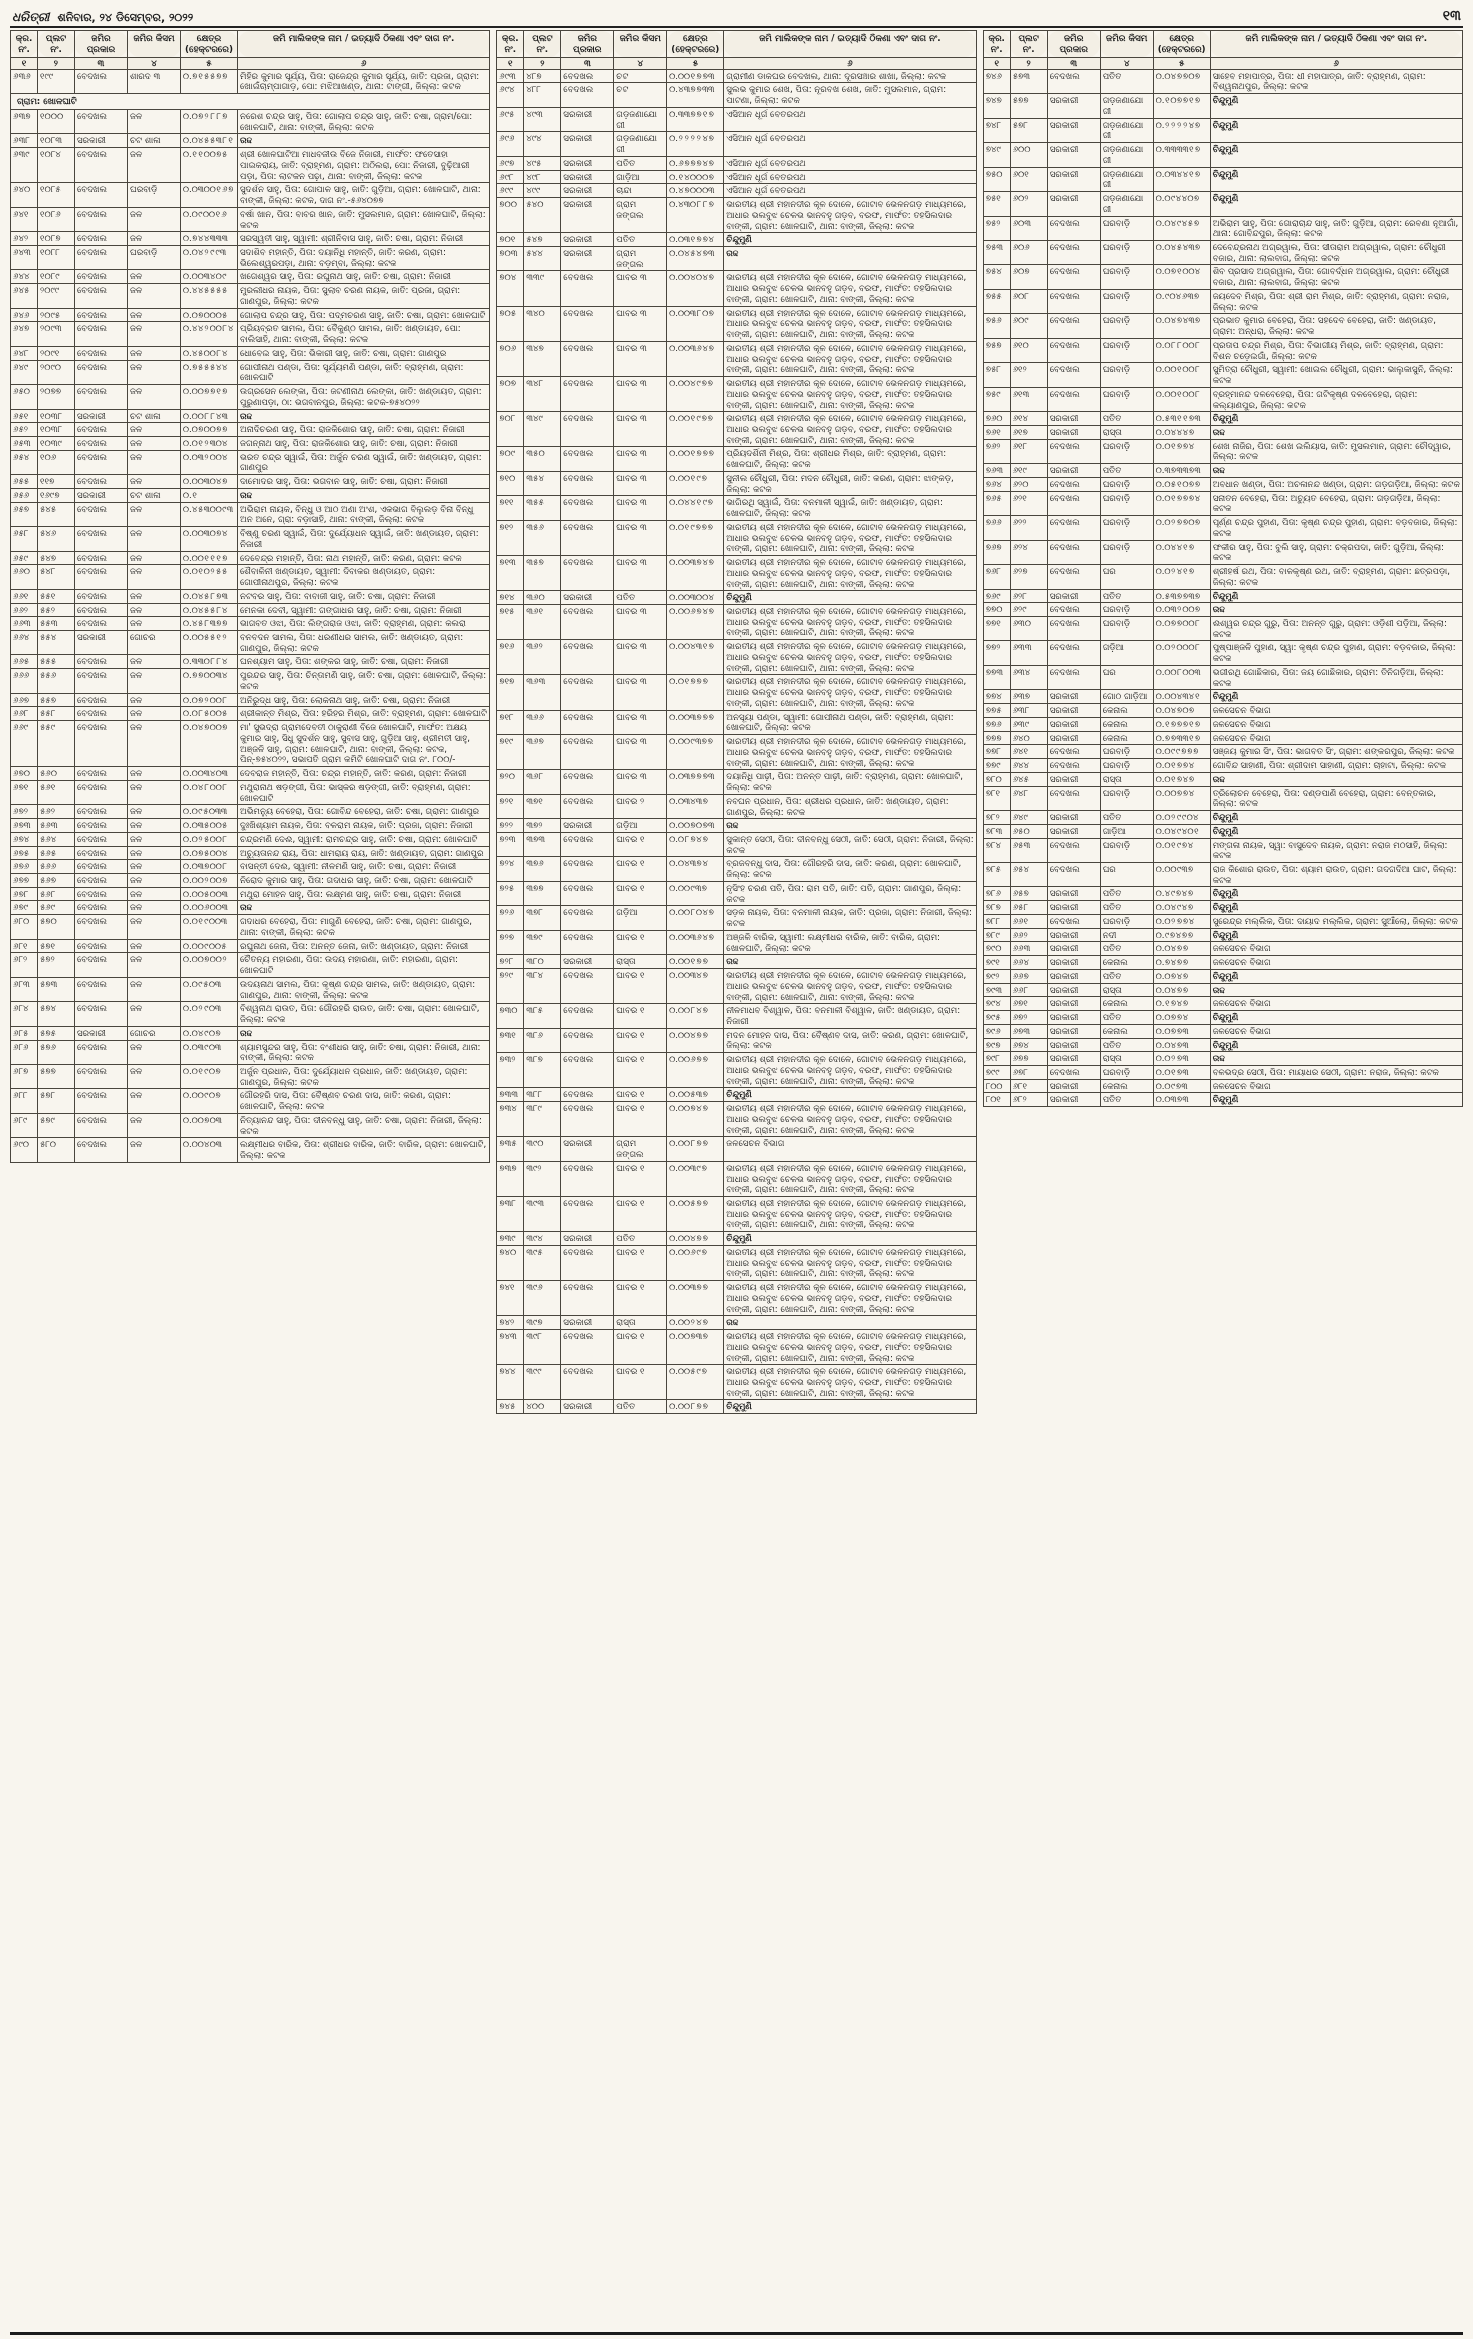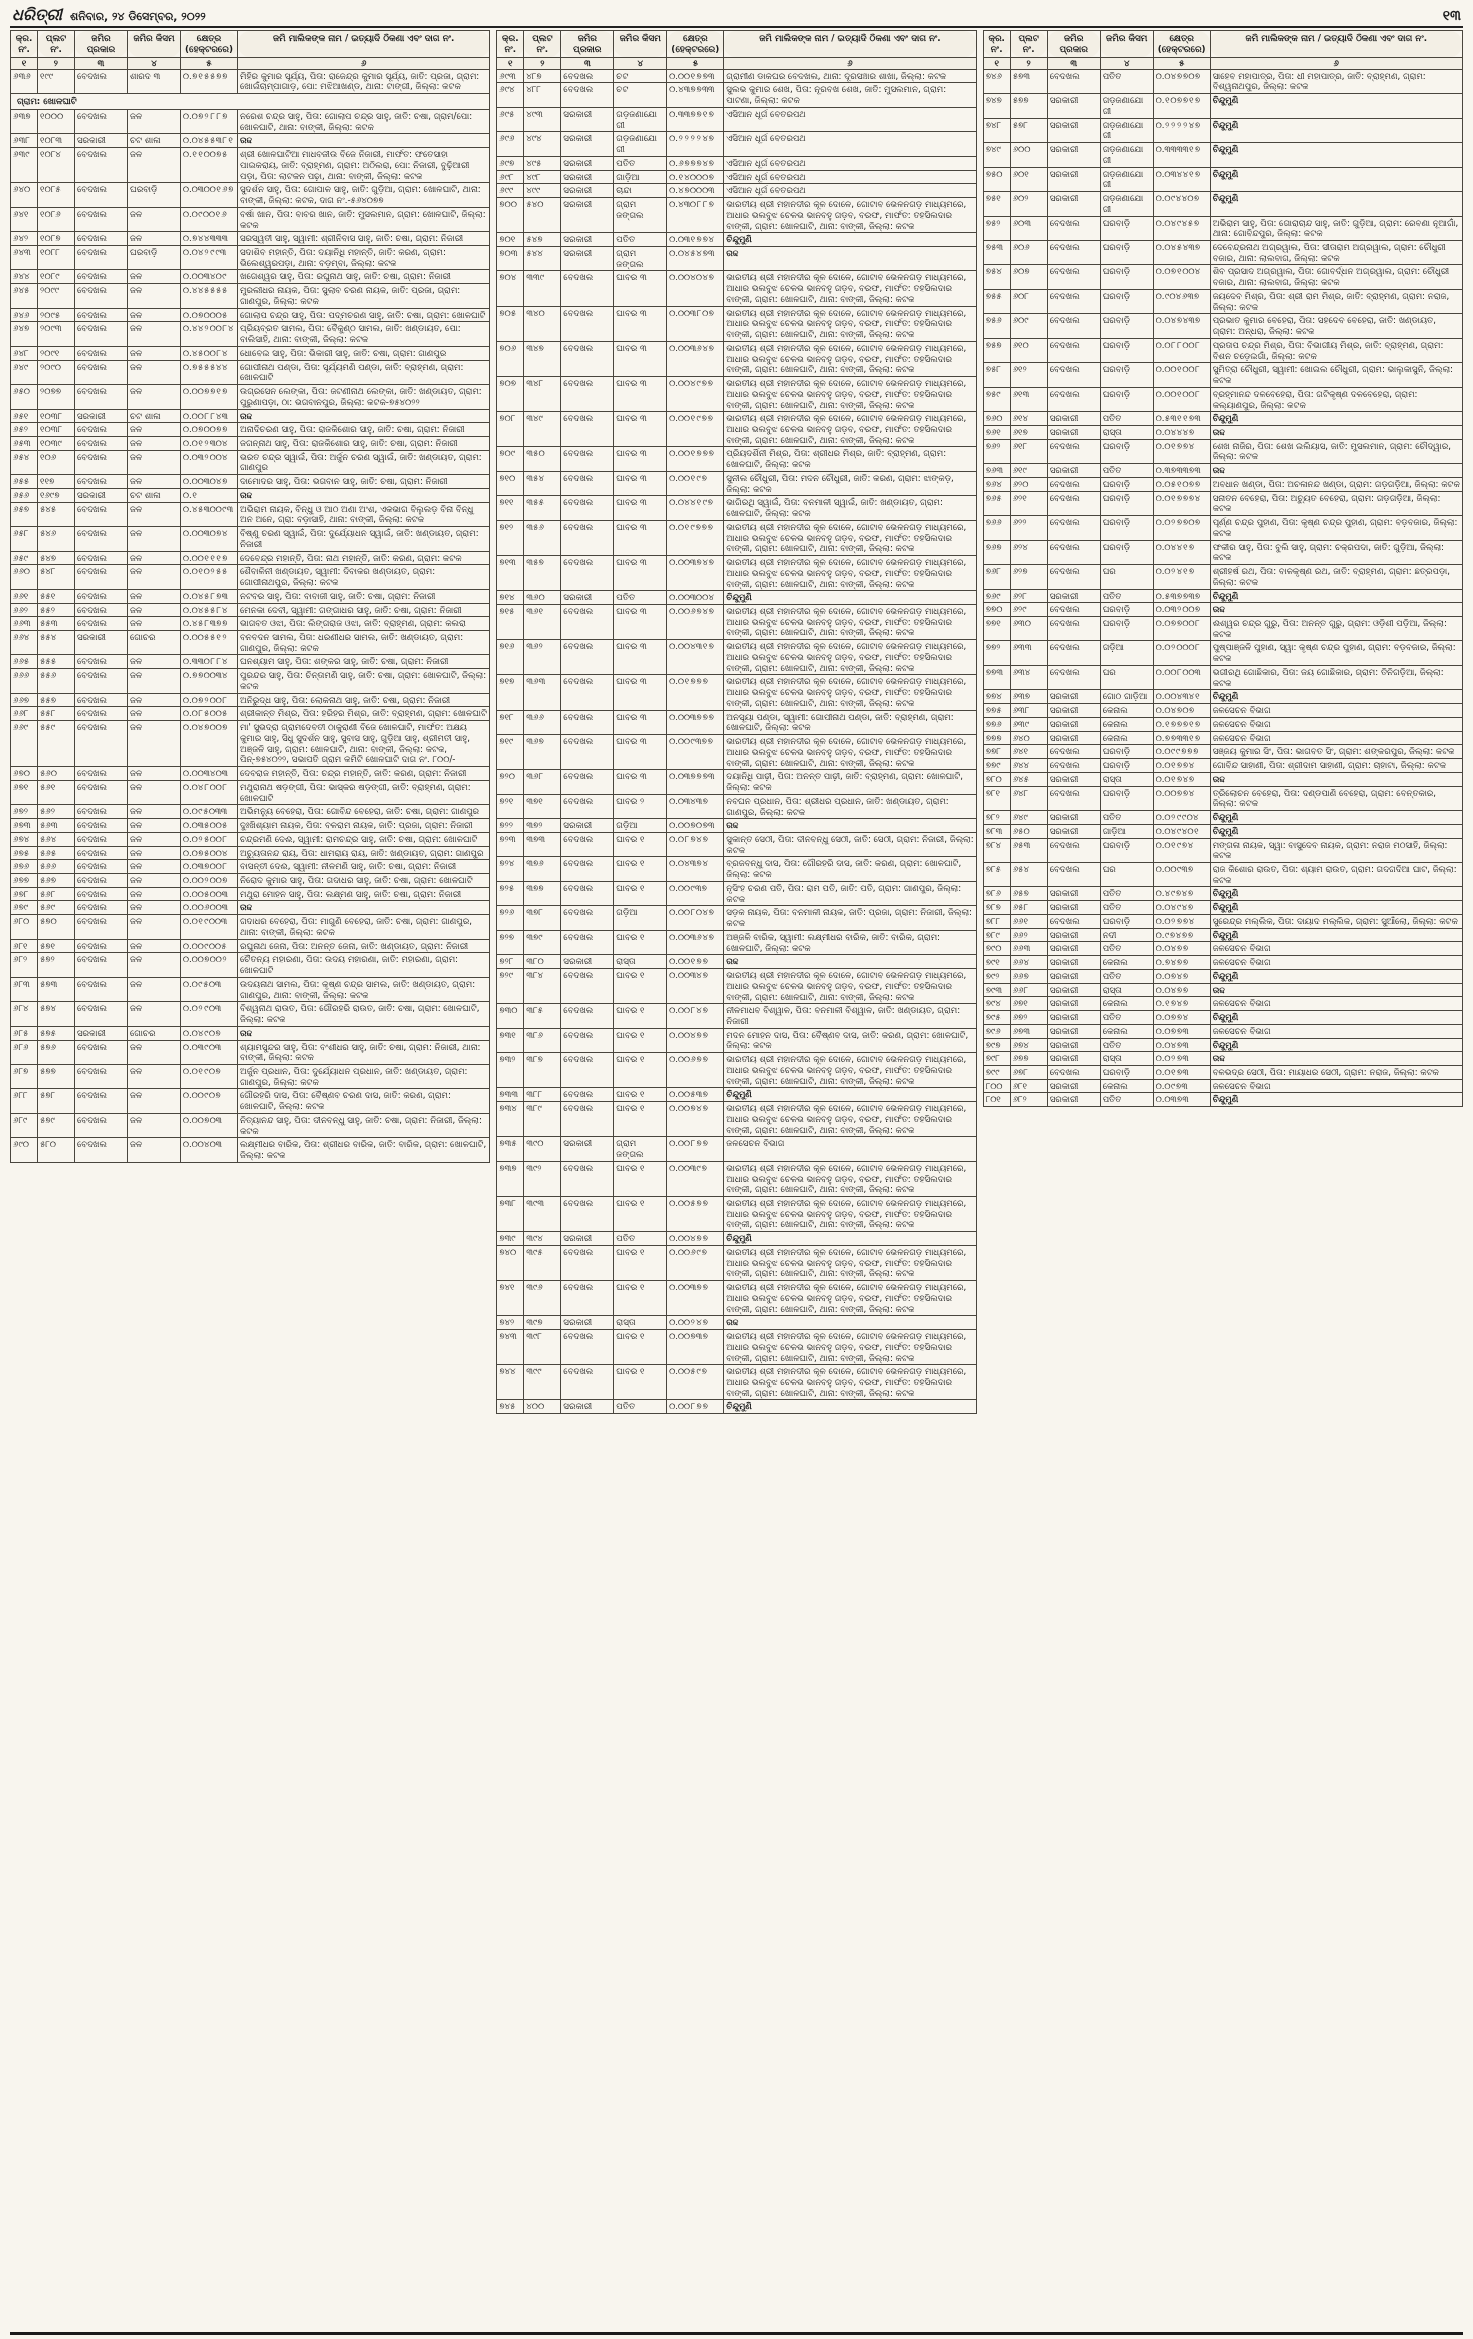--- a/index.html
+++ b/index.html
@@ -18,21 +18,21 @@
     overflow:hidden;
   }
   .topbar{
     display:flex;justify-content:space-between;align-items:flex-end;
     height:24px;
     border-bottom:2px solid #222;
     padding:0 2px 2px 2px;
     box-sizing:border-box;
   }
   .mast{display:flex;align-items:baseline;gap:8px;}
-  .mast-name{font-size:16px;font-weight:bold;font-style:italic;}
+  .mast-name{font-size:12px;font-weight:bold;font-style:italic;}
   .dateline{font-size:11px;font-weight:bold;}
   .pageno{font-size:14px;font-weight:bold;}
   .cols{
     display:flex;gap:6px;
     height:2295px;
     overflow:hidden;
     margin-top:2px;
   }
   .block{
     flex:1 1 0;

